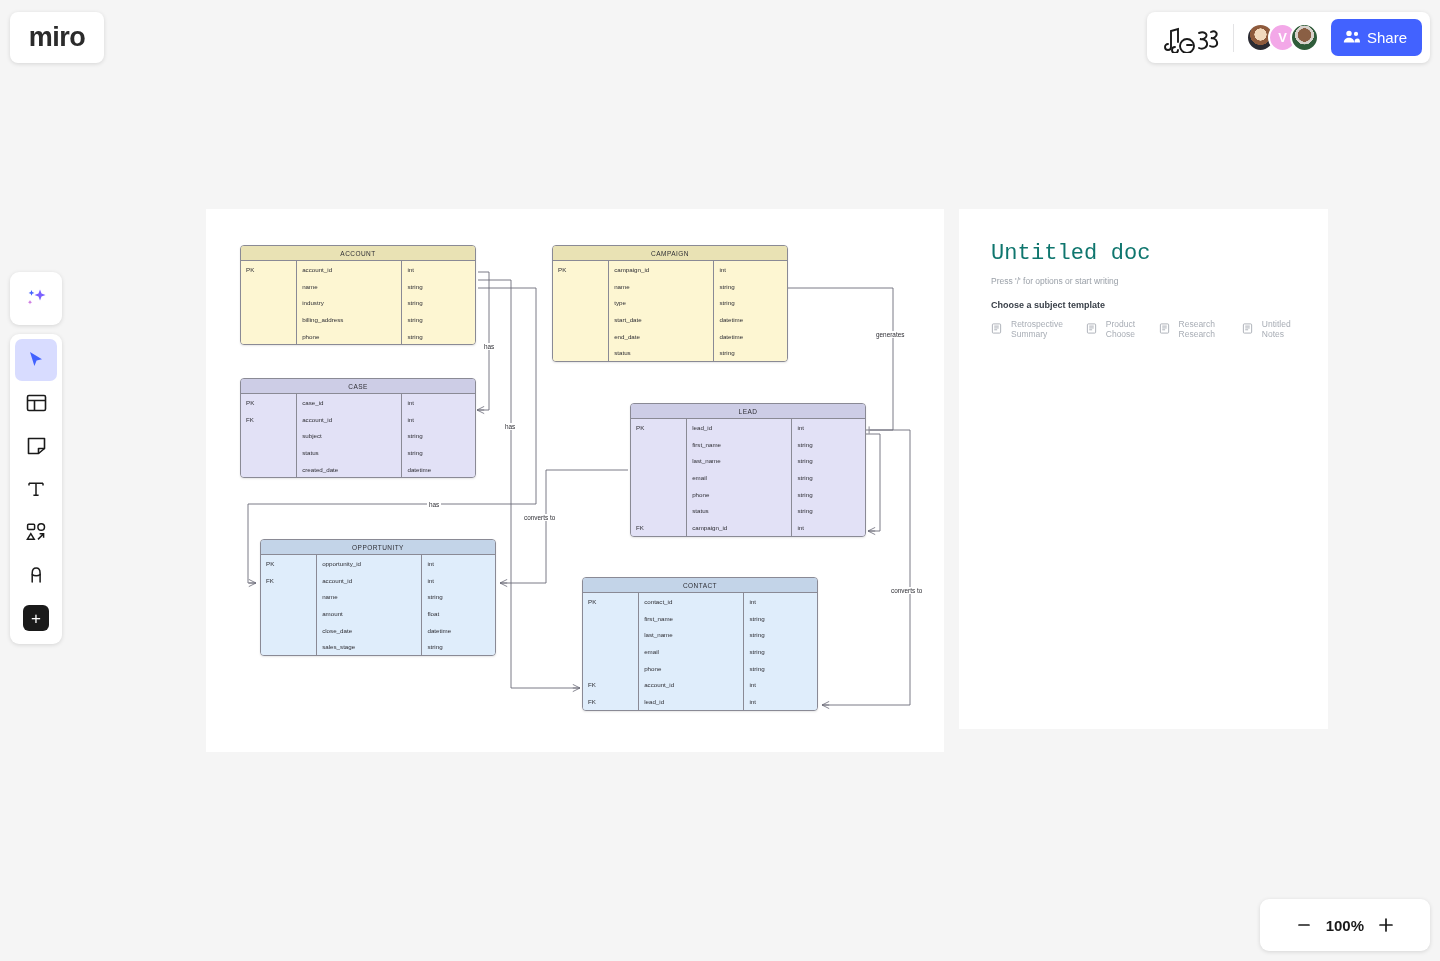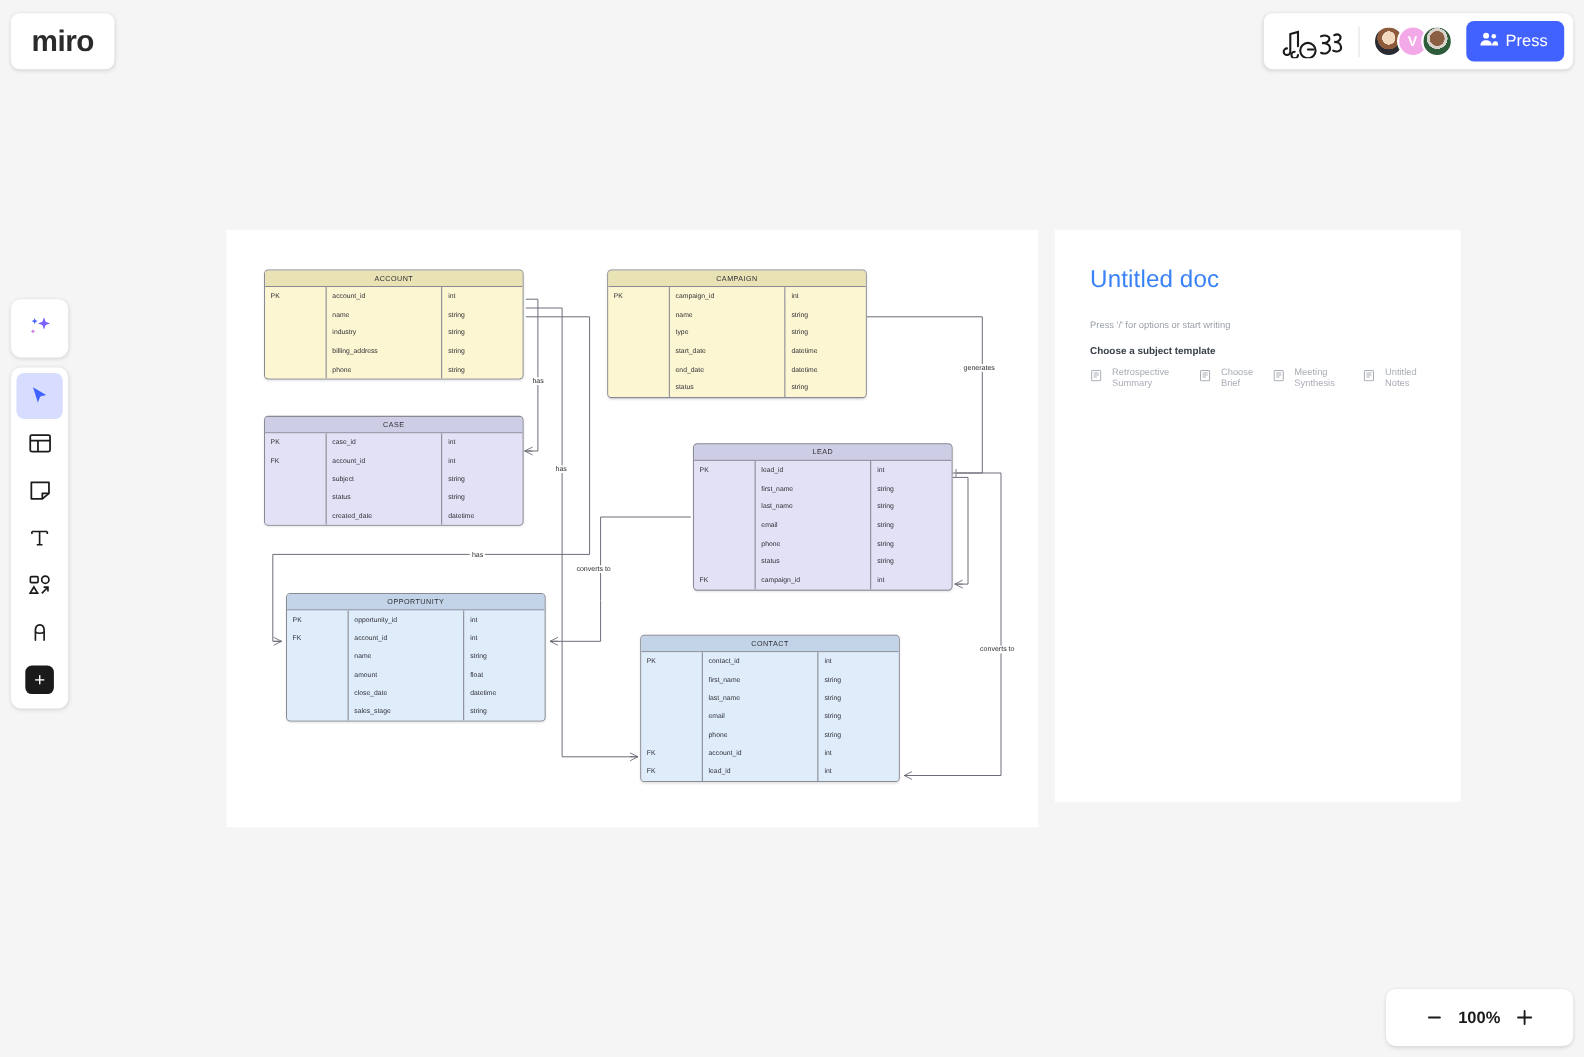--- a/index.html
+++ b/index.html
@@ -99,22 +99,22 @@
     position: absolute; left: 206px; top: 209px;
     width: 738px; height: 543px; background: #fff;
   }
   .frame-doc {
     position: absolute; left: 959px; top: 209px;
     width: 369px; height: 520px; background: #fff;
   }
 
   
   .doc-inner { padding: 32px 32px 0 32px; }
-  .doc-title { font-size: 22px; color: #3b82f6; font-weight: 400; letter-spacing: .1px; }
-  .doc-sub { font-size: 8.5px; color: #9aa0a8; margin-top: 23px; }
+  .doc-title { font-size: 22px; color: #0f766e; font-weight: 400; letter-spacing: .1px; font-family: Liberation Mono, monospace; }
+  .doc-sub { font-size: 8.5px; color: #9aa0a8; margin-top: 10px; }
   .doc-choose { font-size: 9px; color: #3a4049; font-weight: 700; margin-top: 14px; }
   .doc-list { margin-top: 9px; display: flex; flex-direction: row; gap: 13px; }
   .doc-item { display: flex; align-items: center; gap: 9px; cursor: pointer; }
   .doc-item-label { font-size: 8.5px; color: #a8adb5; }
 
   
   .er-layer { position: absolute; inset: 0; }
   .er-table {
     position: absolute;
     border-radius: 4px;
@@ -376,28 +376,28 @@
               <rect x="1.5" y="1" width="9" height="10" rx="1"></rect>
               <path d="M3.5 3.4h5M3.5 5.4h5M3.5 7.4h3.2"></path>
             </svg></span>
           <span class="doc-item-label">Retrospective Summary</span>
         </div>
         <div class="doc-item">
           <span><svg width="11" height="11" viewBox="0 0 12 12" fill="none" stroke="#a8adb5" stroke-width="1">
               <rect x="1.5" y="1" width="9" height="10" rx="1"></rect>
               <path d="M3.5 3.4h5M3.5 5.4h5M3.5 7.4h3.2"></path>
             </svg></span>
-          <span class="doc-item-label">Choose Brief</span>
+          <span class="doc-item-label">Product Choose</span>
         </div>
         <div class="doc-item">
           <span><svg width="11" height="11" viewBox="0 0 12 12" fill="none" stroke="#a8adb5" stroke-width="1">
               <rect x="1.5" y="1" width="9" height="10" rx="1"></rect>
               <path d="M3.5 3.4h5M3.5 5.4h5M3.5 7.4h3.2"></path>
             </svg></span>
-          <span class="doc-item-label">Meeting Synthesis</span>
+          <span class="doc-item-label">Research Research</span>
         </div>
         <div class="doc-item">
           <span><svg width="11" height="11" viewBox="0 0 12 12" fill="none" stroke="#a8adb5" stroke-width="1">
               <rect x="1.5" y="1" width="9" height="10" rx="1"></rect>
               <path d="M3.5 3.4h5M3.5 5.4h5M3.5 7.4h3.2"></path>
             </svg></span>
           <span class="doc-item-label">Untitled Notes</span>
         </div>
       </div>
   </div>
@@ -428,21 +428,21 @@
   </div>
   <button class="share-btn">
     <span>
       <svg width="17" height="15" viewBox="0 0 17 15" fill="#fff">
         <circle cx="6" cy="4.4" r="2.7"></circle>
         <path d="M0.8 13.4c0-3 2.3-4.7 5.2-4.7s5.2 1.7 5.2 4.7z"></path>
         <circle cx="13" cy="4.9" r="2.1"></circle>
         <path d="M11.4 13.4c0-2.4 0.9-4 3.3-4 1.5 0 2.3 1.3 2.3 4z"></path>
       </svg>
     </span>
-    <span>Press</span>
+    <span>Share</span>
   </button>
 </div>
 
 <div class="tb-ai">
   <span>
     <svg width="26" height="26" viewBox="0 0 26 26" fill="none">
       <path d="M17 5.5l1.5 4 4 1.5-4 1.5-1.5 4-1.5-4-4-1.5 4-1.5z" fill="#7b61ff"></path>
       <path d="M8.5 6l.8 2.1 2.1.8-2.1.8-.8 2.1-.8-2.1-2.1-.8 2.1-.8z" fill="#4262ff"></path>
       <path d="M7 16l.6 1.6 1.6.6-1.6.6-.6 1.6-.6-1.6-1.6-.6 1.6-.6z" fill="#c86ddd"></path>
     </svg>

